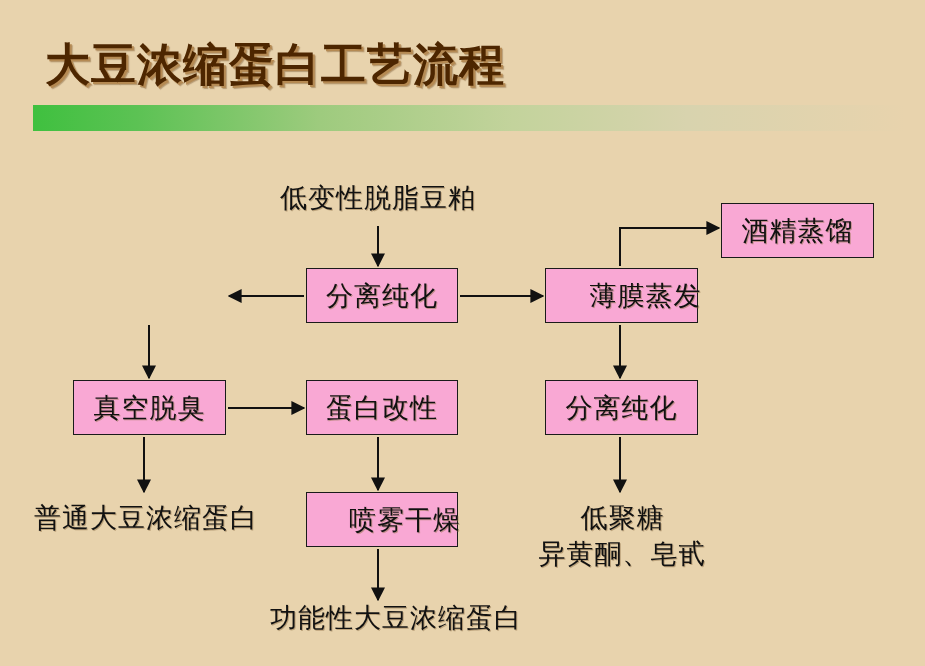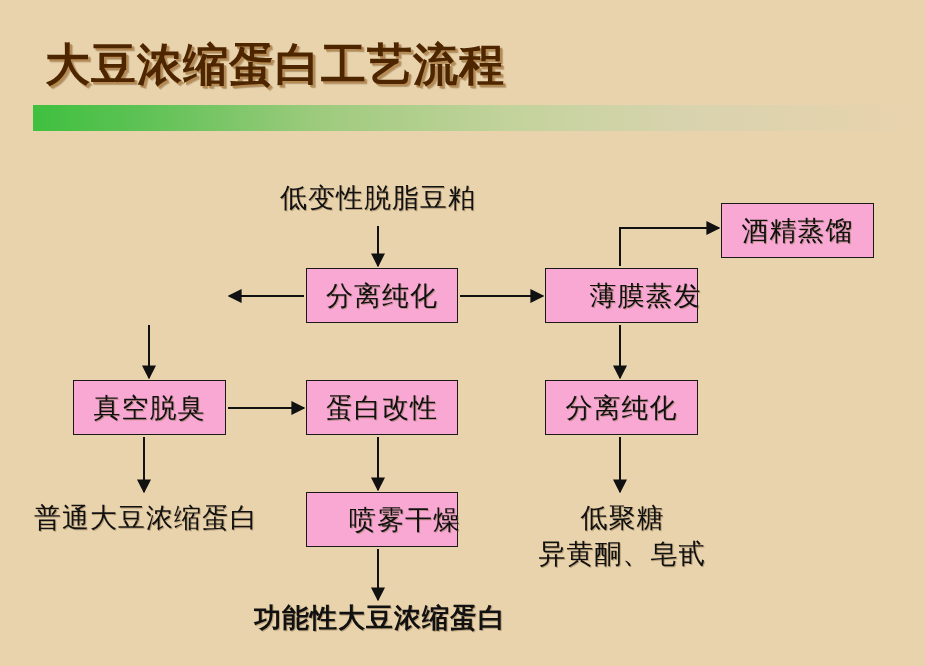--- a/index.html
+++ b/index.html
@@ -141,15 +141,15 @@
   <div class="node-box" style="left:545px; top:380px; width:153px; height:55px;">分离纯化</div>
 
   <div class="node-box" style="left:306px; top:492px; width:152px; height:55px;padding-left:46px;">喷雾干燥</div>
 
   <div class="free-label" style="left:10px; top:500px; width:272px;">普通大豆浓缩蛋白</div>
 
   <div class="free-label" style="left:500px; top:500px; width:245px;">低聚糖</div>
 
   <div class="free-label" style="left:500px; top:536px; width:245px;">异黄酮、皂甙</div>
 
-  <div class="free-label" style="left:230px; top:600px; width:300px;font-weight:bold;">功能性大豆浓缩蛋白</div>
+  <div class="free-label" style="left:246px; top:600px; width:300px;">功能性大豆浓缩蛋白</div>
 
 </div>
 
 </body></html>

